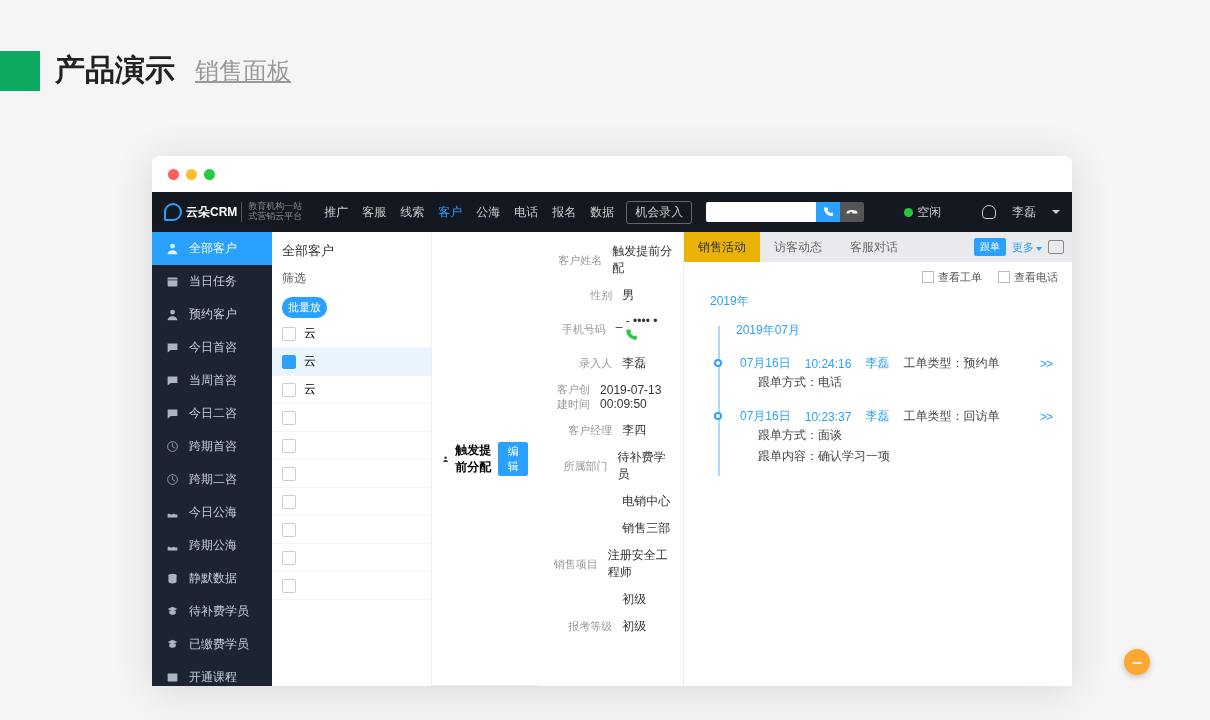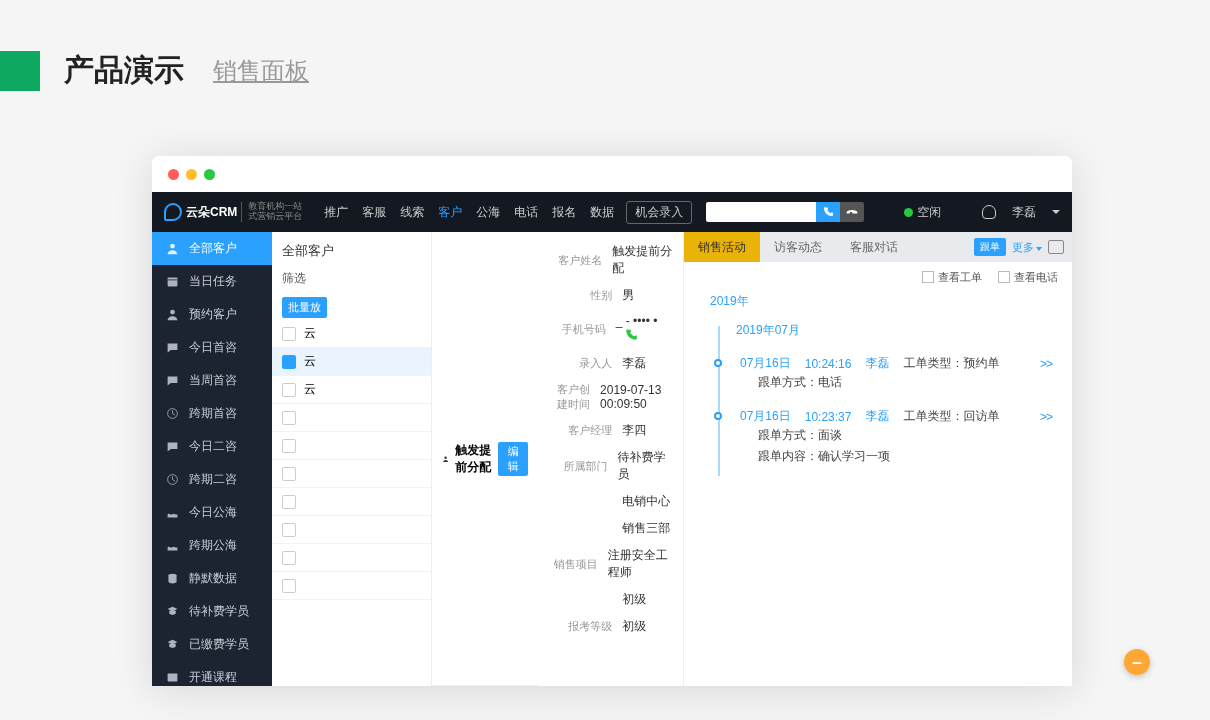--- a/index.html
+++ b/index.html
@@ -8,21 +8,20 @@
     background: #f5f5f5;
     width: 1210px;
     height: 720px;
     overflow: hidden;
     position: relative;
   }
   .page-header {
     display: flex;
     align-items: center;
     padding: 50px 0 30px 0;
-    gap: 9px;
   }
   .green-block {
     width: 40px;
     height: 40px;
     background: #0ea960;
     margin-right: 15px;
   }
   .page-title-main {
     font-size: 30px;
     font-weight: 700;
@@ -133,21 +132,21 @@
   .content {
     flex:none; width:160px; background:#fff; border-right:1px solid #eee;
     font-size:12px;
     position:relative;
   }
   .content-head {
     padding: 10px 10px 0 10px; font-size:13px; color:#333;
   }
   .filter-row { padding: 10px; color:#555; }
   .blue-pill {
-    display:inline-block; background:#2aa0ff; color:#fff; padding:3px 6px; border-radius:2px;
+    display:inline-block; background:#2aa0ff; color:#fff; padding:3px 6px; border-radius:10px;
     font-size:11px; margin:0 0 0 10px;
   }
   .list-rows { padding: 2px 0 0 0;}
   .list-row { display:flex; align-items:center; height:28px; padding-left:10px; border-bottom:1px solid #f3f3f3;}
   .list-cb { width:14px;height:14px; border:1px solid #ccc; border-radius:2px; margin-right:8px;}
   .list-row.sel .list-cb { background:#2aa0ff; border-color:#2aa0ff;}
   .list-row.sel { background:#eaf4ff; }
 
   .detail {
     flex:1; display:flex; background:#fff; overflow:hidden;
@@ -314,33 +313,33 @@
           <span class="sb-icon">
             <svg viewBox="0 0 16 16" fill="currentColor">
               <path d="M2 3h12v8H6l-4 3z"></path>
             </svg>
           </span>
           <span>当周首咨</span>
         </div>
         <div class="sb-item">
           <span class="sb-icon">
             <svg viewBox="0 0 16 16" fill="currentColor">
+              <path d="M2 3h12v8H6l-4 3z"></path>
+            </svg>
+          </span>
+          <span>今日二咨</span>
+        </div>
+        <div class="sb-item">
+          <span class="sb-icon">
+            <svg viewBox="0 0 16 16" fill="currentColor">
               <circle cx="8" cy="8" r="6" fill="none" stroke="currentColor"></circle>
               <path d="M8 4v4l3 2" fill="none" stroke="currentColor"></path>
             </svg>
           </span>
           <span>跨期首咨</span>
-        </div>
-        <div class="sb-item">
-          <span class="sb-icon">
-            <svg viewBox="0 0 16 16" fill="currentColor">
-              <path d="M2 3h12v8H6l-4 3z"></path>
-            </svg>
-          </span>
-          <span>今日二咨</span>
         </div>
         <div class="sb-item">
           <span class="sb-icon">
             <svg viewBox="0 0 16 16" fill="currentColor">
               <circle cx="8" cy="8" r="6" fill="none" stroke="currentColor"></circle>
               <path d="M8 4v4l3 2" fill="none" stroke="currentColor"></path>
             </svg>
           </span>
           <span>跨期二咨</span>
         </div>

